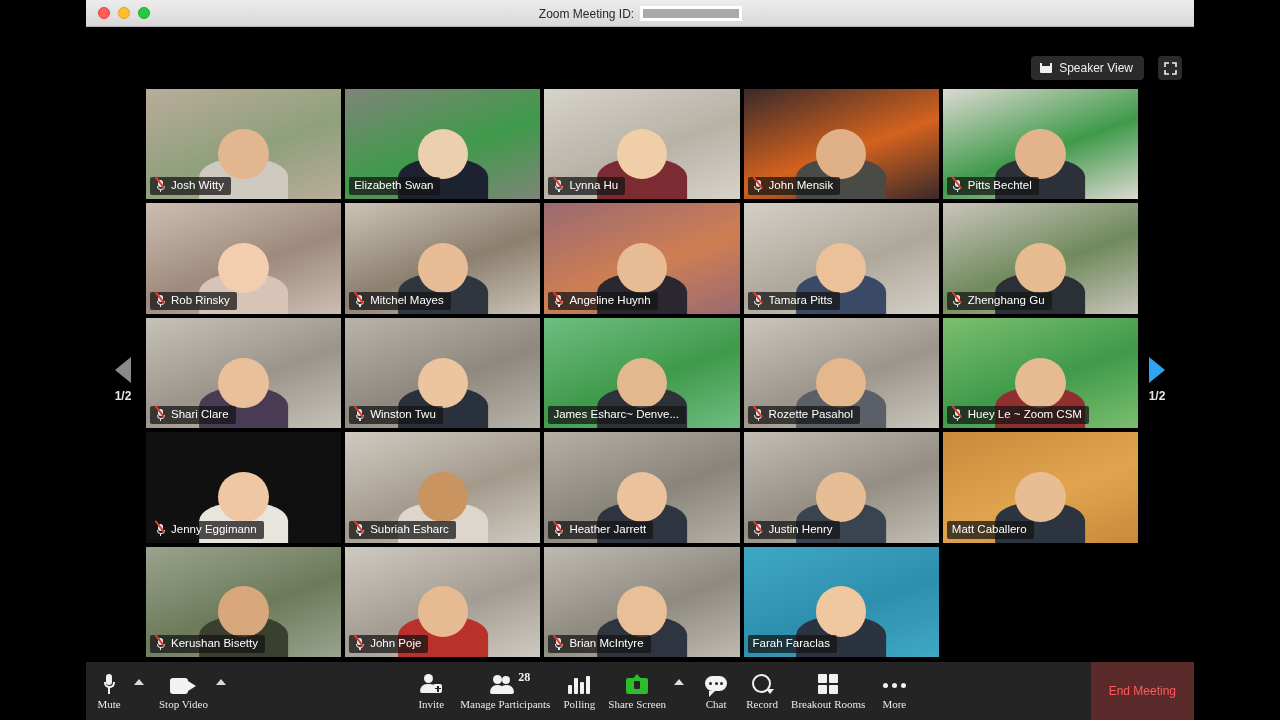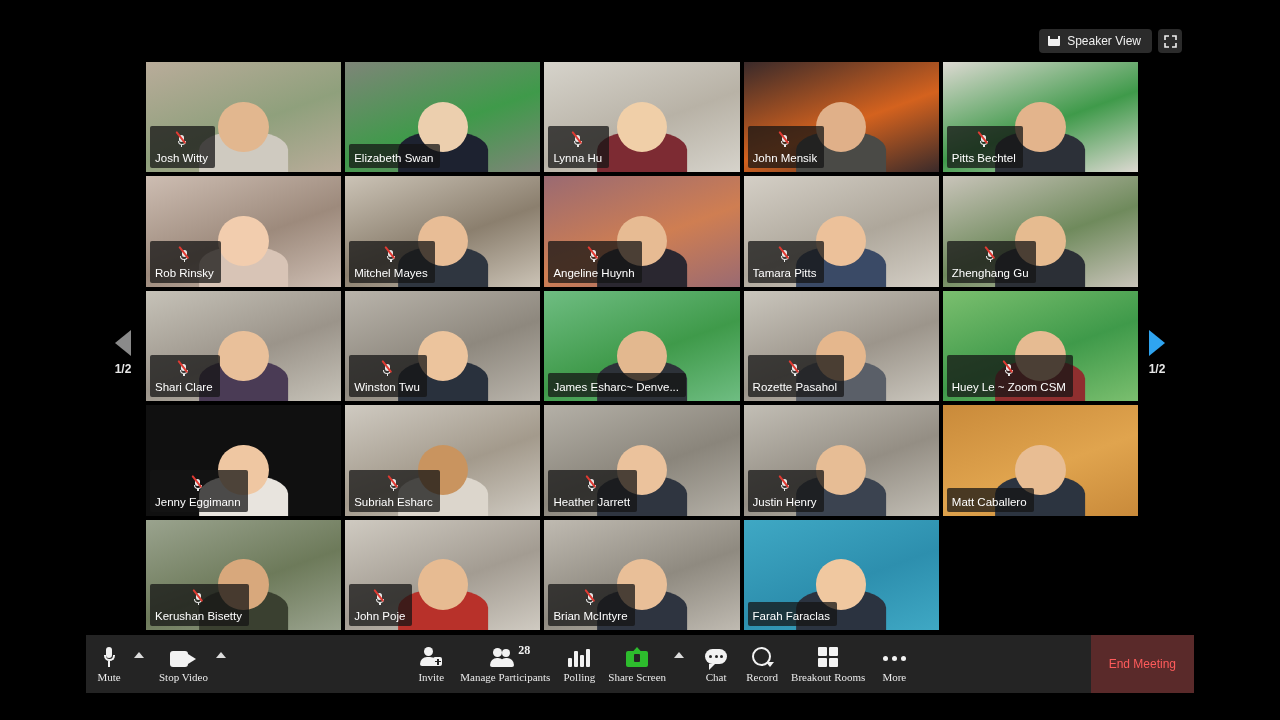--- a/index.html
+++ b/index.html
@@ -32,21 +32,21 @@
     display:flex; align-items:center; justify-content:center; gap:7px;
     font-size:12px; color:#2a2a2a; pointer-events:none;
   }
   #meeting-id-redact {
     width:100px; height:13px; background:#a9a9a9;
     border:2px solid #fff; outline:1px solid #fff;
   }
 
   
   #view-controls {
-    position:absolute; right:12px; top:29px; display:flex; align-items:center; gap:6px;
+    position:absolute; right:12px; top:29px; display:flex; align-items:center; gap:14px;
     z-index:6;
   }
   #speaker-view-btn {
     display:flex; align-items:center; gap:7px;
     background:#2b2b2b; border-radius:4px; padding:5px 11px 5px 9px;
     color:#f0f0f0; font-size:12px; white-space:nowrap;
   }
   #fullscreen-btn {
     width:24px; height:24px; background:#2b2b2b; border-radius:4px;
     display:flex; align-items:center; justify-content:center;
@@ -84,23 +84,22 @@
     position:absolute; left:50%; top:0; transform:translateX(-50%);
     width:56%; padding-bottom:56%; border-radius:50%;
   }
   .person .body {
     position:absolute; left:0; bottom:0; width:100%; height:58%;
     border-radius:46% 46% 0 0;
   }
   .nameplate {
     position:absolute; left:4px; bottom:4px; max-width:calc(100% - 10px);
     display:flex; align-items:center; gap:5px;
-    background:rgba(20,20,20,.74); padding:8px 7px 3px 5px;
+    background:rgba(20,20,20,.74); padding:2px 7px 3px 5px;
     border-radius:2px;
-    flex-direction:column;
   }
   .nameplate .label {
     color:#fff; font-size:11.5px; line-height:13px;
     white-space:nowrap; overflow:hidden; text-overflow:ellipsis;
   }
   .mute-icon {
     position:relative; width:11px; height:13px; flex:none;
   }
   .mute-icon .mic {
     position:absolute; left:3px; top:1px; width:5px; height:7px;
@@ -210,20 +209,31 @@
     align-self:stretch; display:flex; align-items:center; justify-content:center;
     background:#5a2a2a; color:#ff5b5b; font-size:12px; padding:0 18px; min-width:96px;
   }
 </style>
 </head>
 <body>
 
 <div id="screen">
   <div id="window">
 
+    <div id="titlebar">
+      <div class="traffic">
+        <span class="light red"></span>
+        <span class="light yellow"></span>
+        <span class="light green"></span>
+      </div>
+      <div id="title-center">
+        <span>Zoom Meeting ID:</span>
+        <span id="meeting-id-redact"></span>
+      </div>
+    </div>
 
     <div id="stage">
 
       <div id="view-controls">
         <div id="speaker-view-btn">
           <span class="grid-glyph"></span>
           <span>Speaker View</span>
         </div>
         <div id="fullscreen-btn">
           <svg width="13" height="13" viewBox="0 0 13 13">

